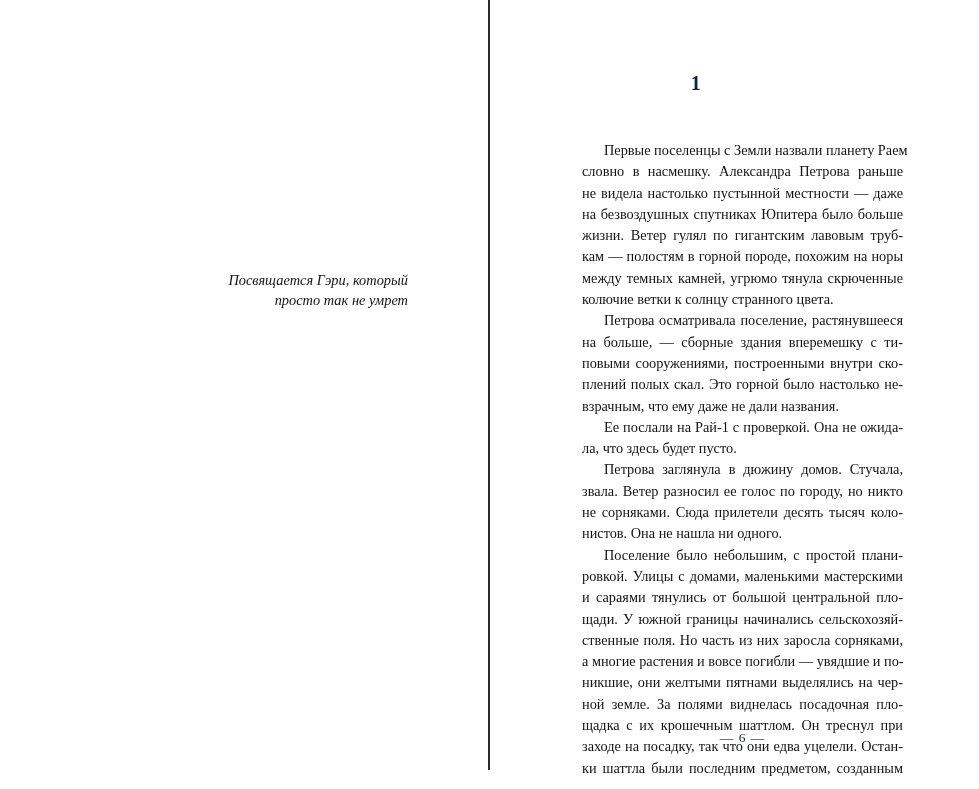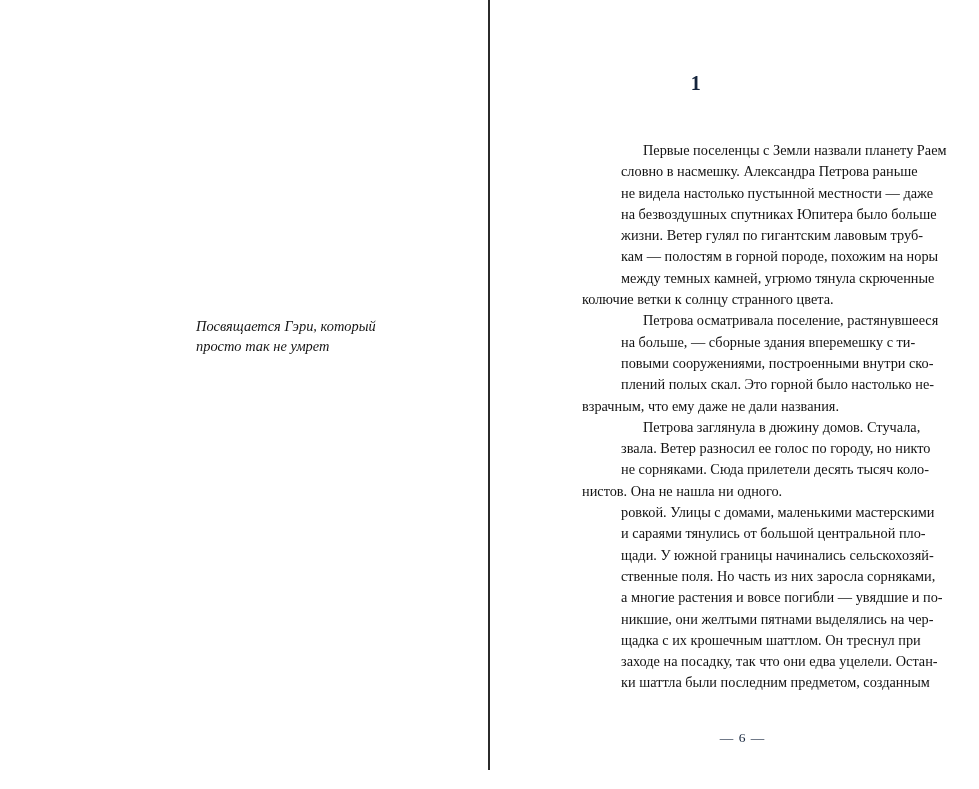--- a/index.html
+++ b/index.html
@@ -41,23 +41,22 @@
   }
   
   .dedication {
     position: absolute;
     left: 196px;
     top: 270px;
     width: 212px;
     font-style: italic;
     font-size: 14.4px;
     line-height: 1.42;
-    text-align: left;
+    text-align: right;
     color: #141414;
-    margin-top: 46px;
   }
   .dedication div {
     white-space: nowrap;
   }
   
   .chapter-number {
     position: absolute;
     left: 0;
     top: 72px;
     width: 414px;
@@ -81,21 +80,20 @@
     text-align: justify;
     text-justify: inter-word;
   }
   .textblock p .ln {
     display: block;
     white-space: nowrap;
   }
   .textblock p .ln.j {
     text-align: justify;
     text-align-last: justify;
-    margin-left: 39px;
   }
   .indent {
     display: inline-block;
     width: 22px;
   }
   .folio {
     position: absolute;
     left: 93px;
     top: 730px;
     width: 321px;
@@ -136,35 +134,41 @@
       </p>
 
       <p>
         <span class="ln j"><span class="indent"></span><span>Петрова осматривала поселение, растянувшееся</span></span>
         <span class="ln j">на больше, — сборные здания вперемешку с ти-</span>
         <span class="ln j">повыми сооружениями, построенными внутри ско-</span>
         <span class="ln j">плений полых скал. Это горной было настолько не-</span>
         <span class="ln">взрачным, что ему даже не дали названия.</span>
       </p>
 
+      <p>
+        <span class="ln j"><span class="indent"></span><span>Ее послали на Рай-1 с проверкой. Она не ожида-</span></span>
+        <span class="ln">ла, что здесь будет пусто.</span>
+      </p>
 
       <p>
         <span class="ln j"><span class="indent"></span><span>Петрова заглянула в дюжину домов. Стучала,</span></span>
         <span class="ln j">звала. Ветер разносил ее голос по городу, но никто</span>
         <span class="ln j">не сорняками. Сюда прилетели десять тысяч коло-</span>
         <span class="ln">нистов. Она не нашла ни одного.</span>
       </p>
 
       <p>
+        <span class="ln j"><span class="indent"></span><span>Поселение было небольшим, с простой плани-</span></span>
         <span class="ln j">ровкой. Улицы с домами, маленькими мастерскими</span>
         <span class="ln j">и сараями тянулись от большой центральной пло-</span>
         <span class="ln j">щади. У южной границы начинались сельскохозяй-</span>
         <span class="ln j">ственные поля. Но часть из них заросла сорняками,</span>
         <span class="ln j">а многие растения и вовсе погибли — увядшие и по-</span>
         <span class="ln j">никшие, они желтыми пятнами выделялись на чер-</span>
+        <span class="ln j">ной земле. За полями виднелась посадочная пло-</span>
         <span class="ln j">щадка с их крошечным шаттлом. Он треснул при</span>
         <span class="ln j">заходе на посадку, так что они едва уцелели. Остан-</span>
         <span class="ln j">ки шаттла были последним предметом, созданным</span>
       </p>
 
     </div>
 
     <div class="folio">— 6 —</div>
   </div>
 

